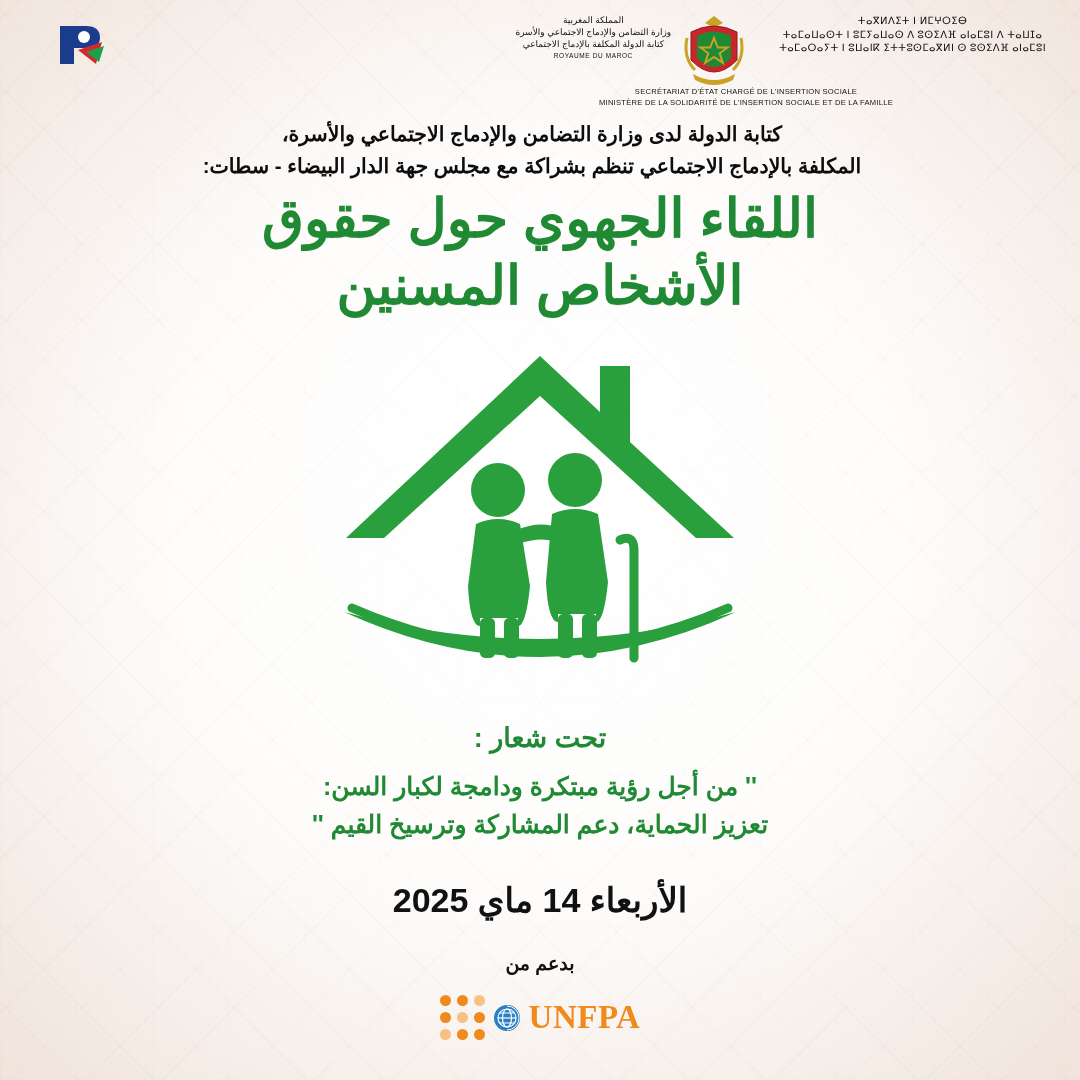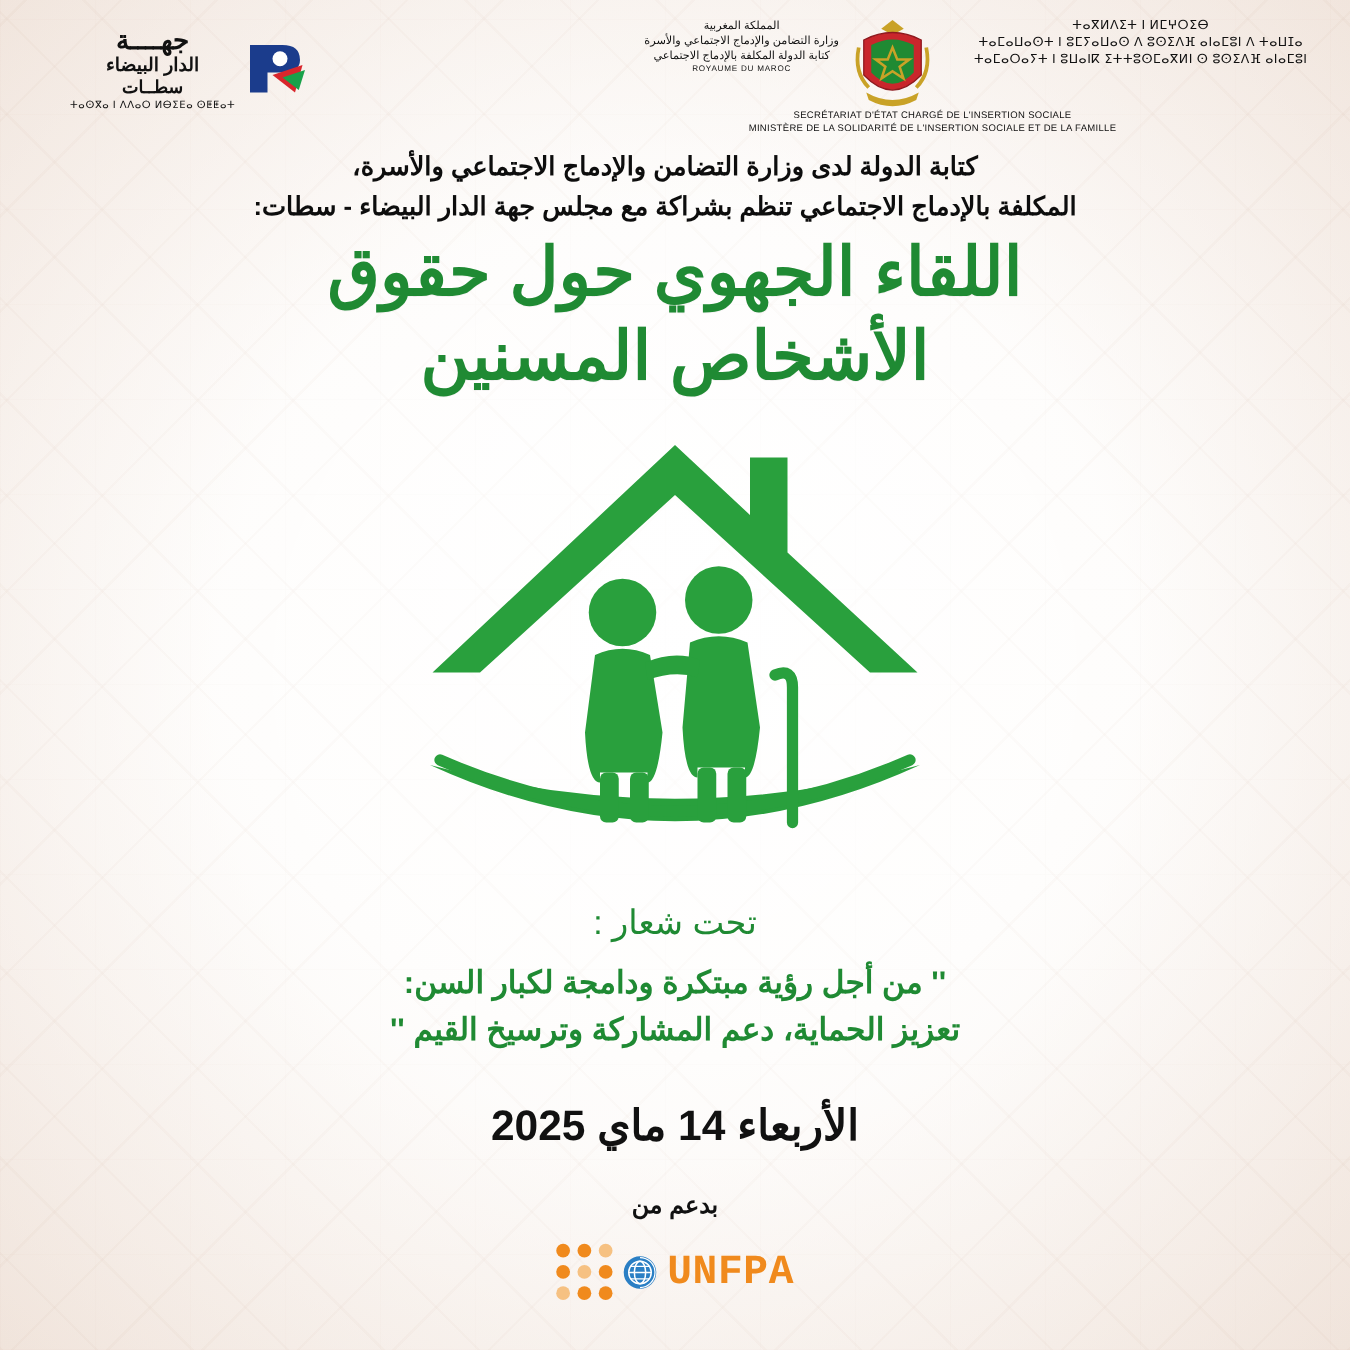--- a/index.html
+++ b/index.html
@@ -193,21 +193,21 @@
   }
 
   
   .slogan-label {
     position: absolute;
     top: 722px;
     left: 0; right: 0;
     text-align: center;
     direction: rtl;
     font-size: 27px;
-    font-weight: 400;
+    font-weight: 700;
     color: #1f8a33;
   }
   .slogan-body {
     position: absolute;
     top: 768px;
     left: 0; right: 0;
     text-align: center;
     direction: rtl;
     font-size: 25px;
     font-weight: 700;
@@ -266,41 +266,35 @@
   .unfpa-globe {
     width: 28px;
     height: 28px;
     flex: 0 0 auto;
   }
   .unfpa-word {
     font-size: 33px;
     font-weight: 700;
     color: #f08a1d;
     letter-spacing: 0.5px;
-    font-family: Liberation Mono, monospace;
+    font-family: Liberation Serif, serif;
   }
 </style>
 </head>
 <body>
 
 <div class="poster">
   <div class="pattern"></div>
   <div class="vignette"></div>
 
   <div class="content">
 
     <div class="header">
 
       <div class="region-logo">
-        <div class="rl-text">
-          <div class="rl-ar-1">جهــــة</div>
-          <div class="rl-ar-2">الدار البيضاء</div>
-          <div class="rl-ar-3">سطــات</div>
-          <div class="rl-tif">ⵜⴰⵙⴳⴰ ⵏ ⴷⴷⴰⵔ ⵍⴱⵉⴹⴰ ⵙⵟⵟⴰⵜ</div>
-        </div>
         <div class="region-mark">
           <svg viewBox="0 0 52 46" width="52" height="46" aria-hidden="true">
             <path d="M4 4 L30 4 Q44 4 44 16 Q44 26 30 26 L18 26 L18 42 L4 42 Z" fill="#1b3c8c"></path>
             <circle cx="28" cy="15" r="6" fill="#ffffff"></circle>
             <path d="M22 28 L46 20 L40 42 Z" fill="#d9262c"></path>
             <path d="M30 30 L48 24 L43 40 Z" fill="#19a24a"></path>
           </svg>
         </div>
       </div>
 

